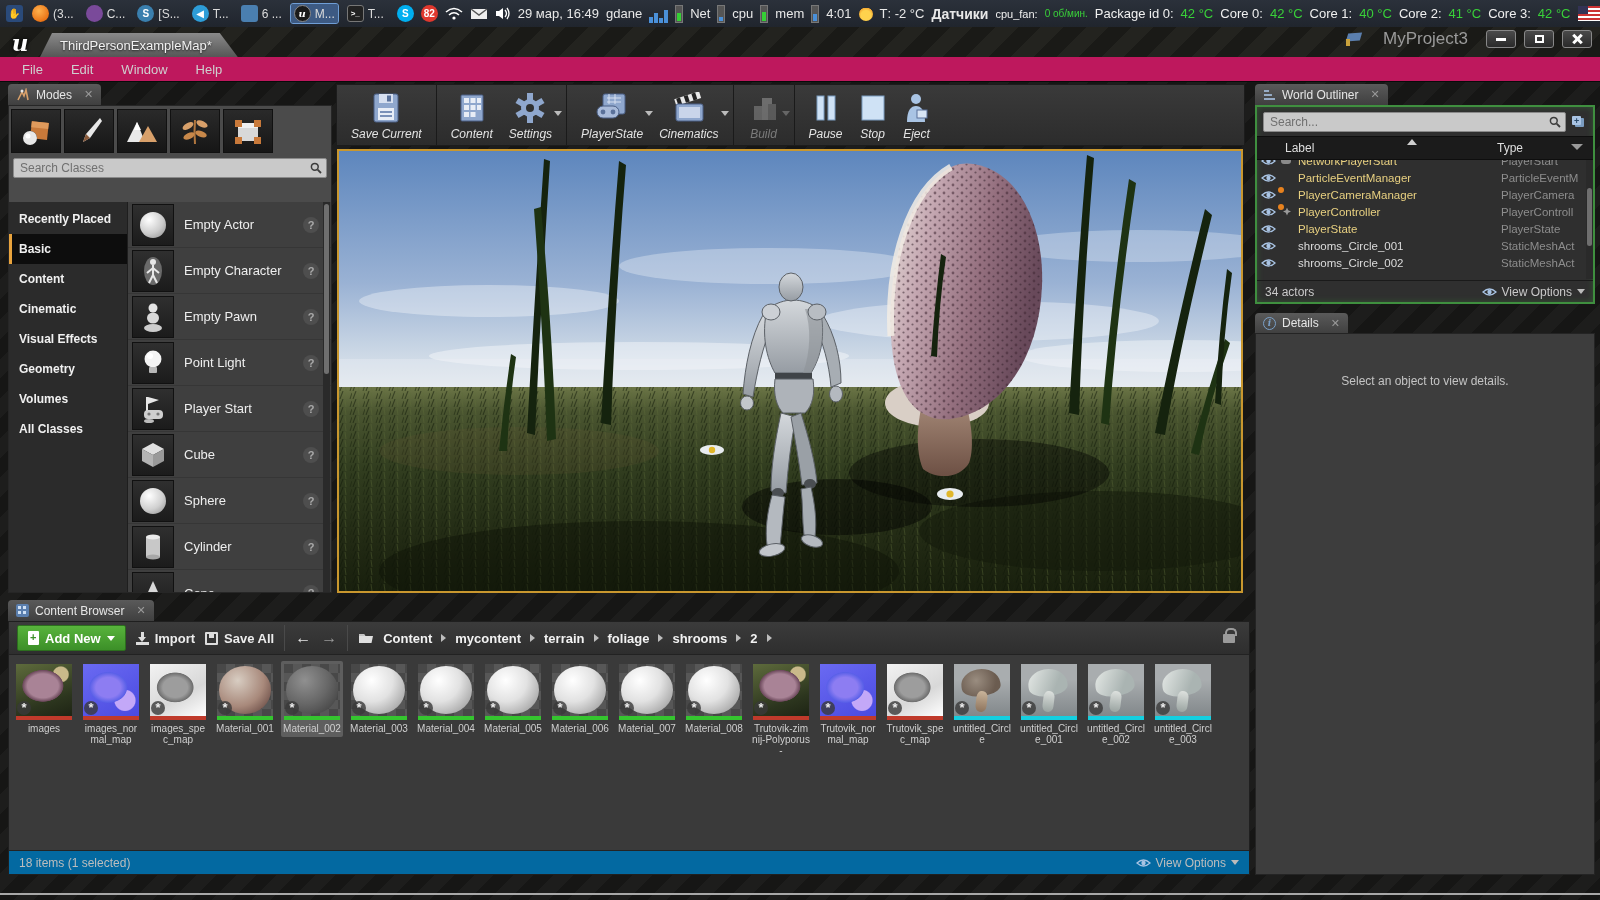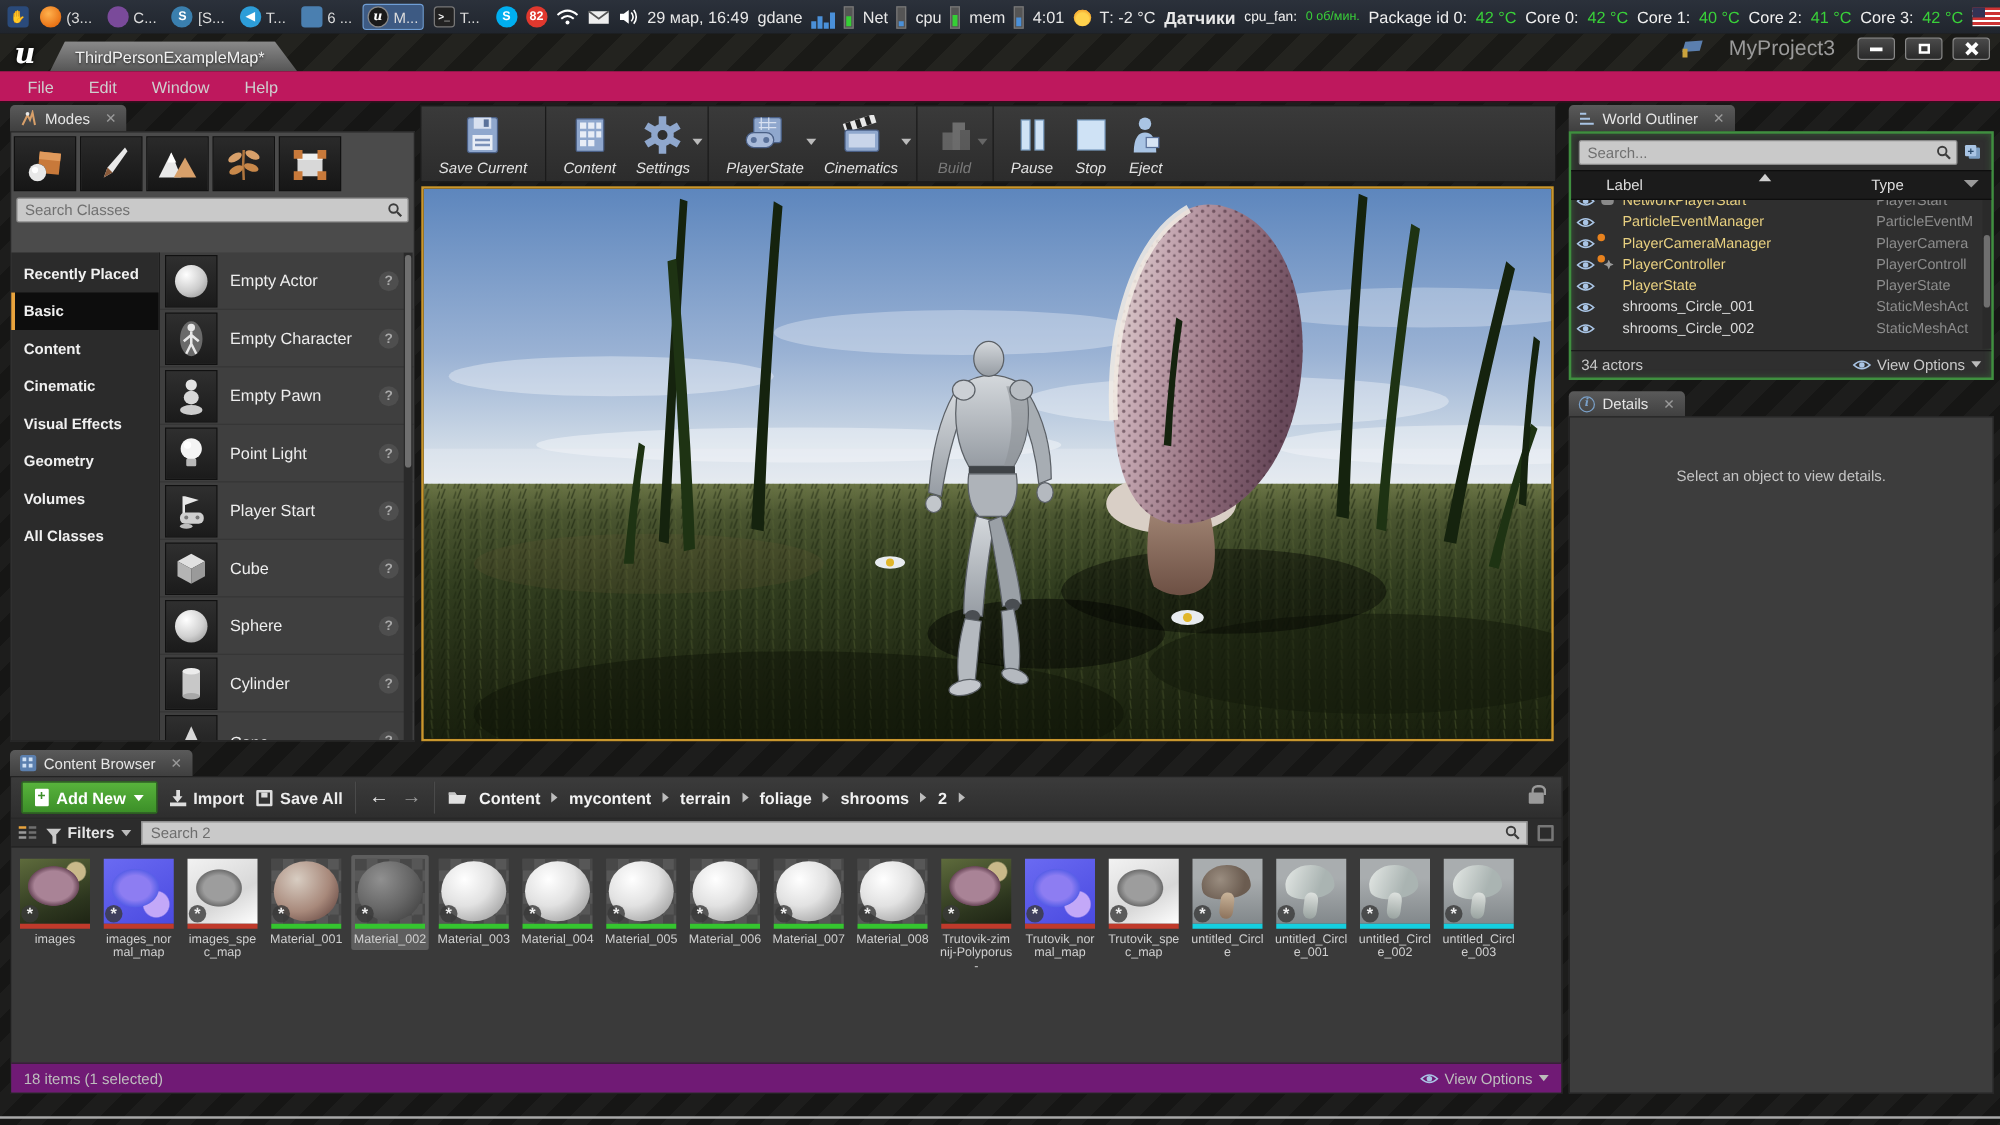--- a/index.html
+++ b/index.html
@@ -181,21 +181,21 @@
   .thumb[data-kind="mat-textured"] .sphere{background:radial-gradient(circle at 36% 30%,#d8cdc2,#a8897b 55%,#6e5049 85%);}
   .thumb[data-kind^="mesh"]{background:linear-gradient(#a9adaf 0 30%,#82888b);}
   .thumb[data-kind^="mesh"]:before{content:"";position:absolute;left:12%;top:10%;width:70%;height:52%;border-radius:62% 70% 50% 64%/72% 80% 42% 50%;transform:rotate(-10deg);}
   .thumb[data-kind^="mesh"]:after{content:"";position:absolute;left:40%;top:52%;width:20%;height:40%;border-radius:42%/30%;transform:rotate(7deg);}
   .thumb[data-kind="mesh-white"]:before{background:linear-gradient(120deg,#e6eae7,#aab4b2 70%);}
   .thumb[data-kind="mesh-white"]:after{background:linear-gradient(#dde1de,#9aa4a1);}
   .thumb[data-kind="mesh-tex"]:before{background:radial-gradient(circle at 40% 40%,#9a8d80,#6b5c50 70%);}
   .thumb[data-kind="mesh-tex"]:after{background:linear-gradient(#c9b49a,#8d735c);}
   .star{position:absolute;left:1px;bottom:1px;width:14px;height:14px;border-radius:50%;background:#3a3a3acc;color:#efefef;font-size:13px;font-weight:bold;line-height:14px;text-align:center;z-index:2;}
   .tname{margin-top:3px;color:#cfcfcf;font-size:10px;line-height:11px;text-align:center;word-break:break-all;max-width:60px;}
-  .cb-status{height:24px;background:#701a75;border-top:1px solid #242424;display:flex;align-items:center;justify-content:space-between;padding:0 10px;color:#bdbdbd;font-size:12px;}
+  .cb-status{height:24px;background:#0369a1;border-top:1px solid #242424;display:flex;align-items:center;justify-content:space-between;padding:0 10px;color:#bdbdbd;font-size:12px;}
 
   
   .eye{width:15px;height:10px;flex:0 0 auto;}
   .mag{width:12px;height:12px;flex:0 0 auto;}
   .mini-ico{flex:0 0 auto;}
 </style>
 </head>
 <body>
 
 <div class="screen">
@@ -925,35 +925,20 @@
             <span class="csep"></span>
           <span class="crumb">foliage</span>
             <span class="csep"></span>
           <span class="crumb">shrooms</span>
             <span class="csep"></span>
           <span class="crumb">2</span>
             <span class="csep"></span>
         </span>
         <span class="lock"></span>
       </div>
-      <div class="cb-filter">
-        <span class="src-ic"></span>
-        <span class="filters-lbl">
-            <span class="funnel-ic"></span>
-            <span>Filters</span>
-            <span class="dn"></span>
-          </span>
-        <span class="cb-search">
-          <input placeholder="Search 2" style="">
-          <svg class="mag">
-              <use href="#sym-mag"></use>
-            </svg>
-        </span>
-        <span class="save-srch"></span>
-      </div>
       <div class="cb-grid">
         <div class="tile">
             <div class="thumb" data-kind="tex-photo">
               <span class="star">*</span>
             </div>
             <div class="tname">images</div>
           </div>
         <div class="tile">
             <div class="thumb" data-kind="tex-normal">
               <span class="star">*</span>

